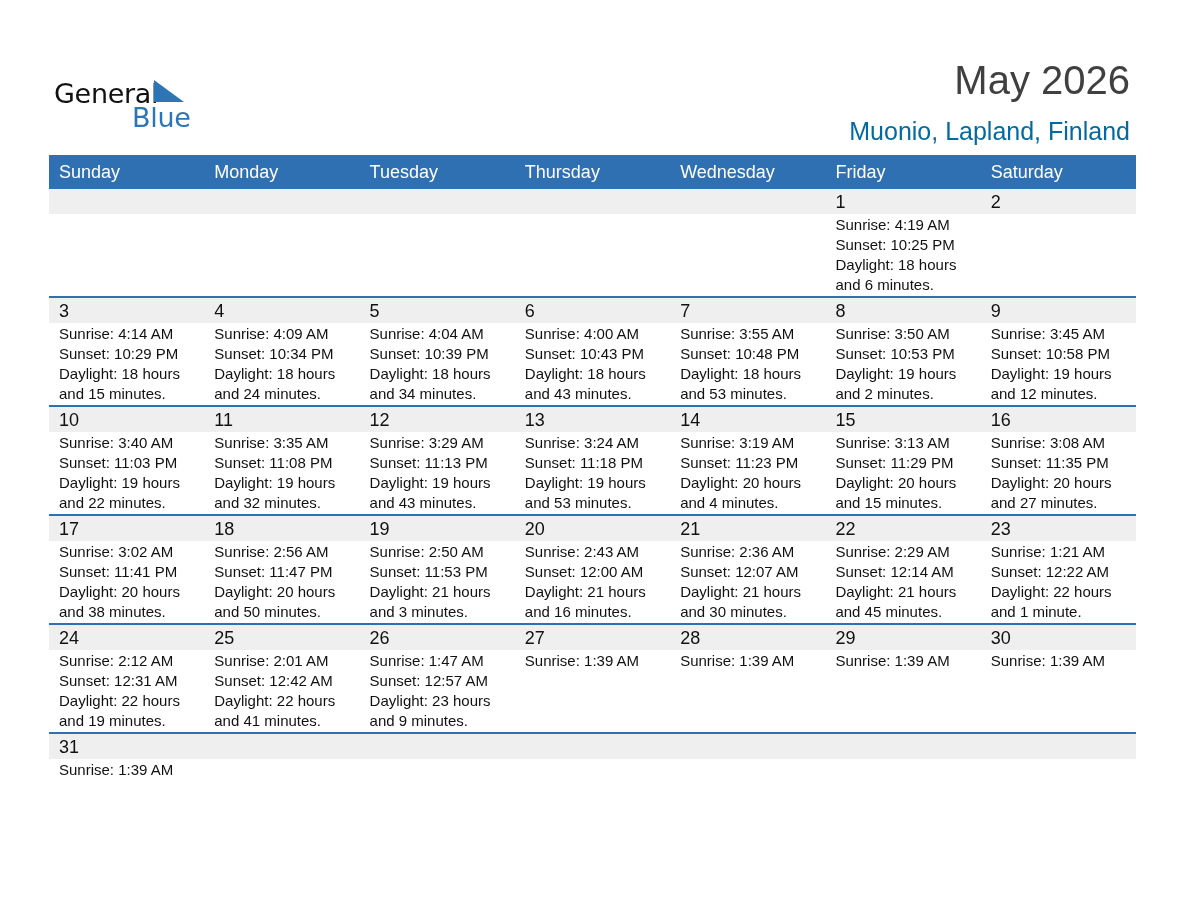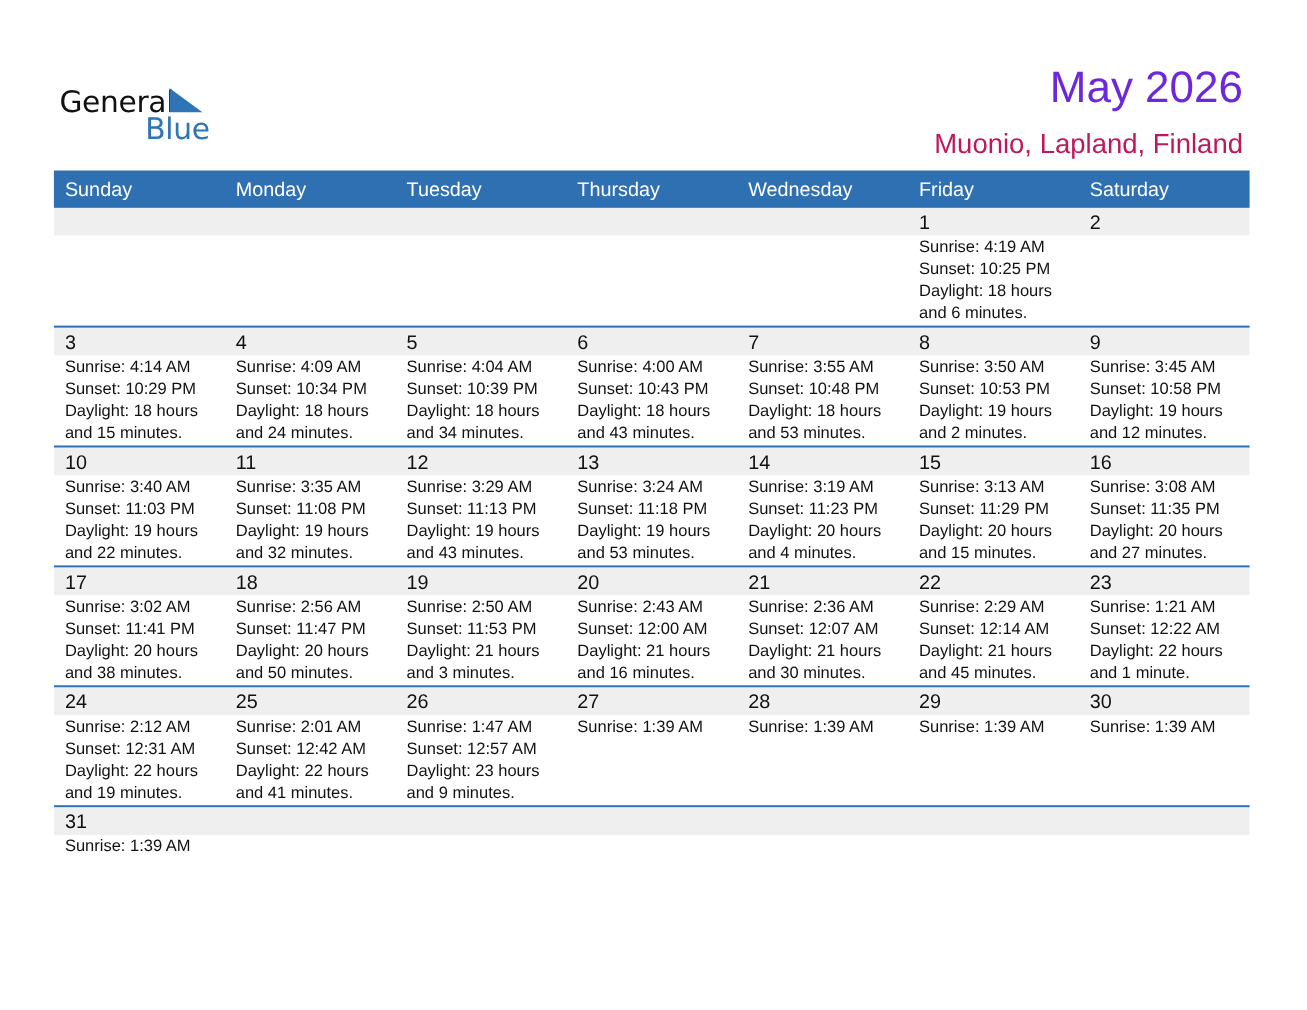--- a/index.html
+++ b/index.html
@@ -2,22 +2,22 @@
 <html><head>
 <meta charset="utf-8">
 <style>
   html, body { margin: 0; padding: 0; background: #ffffff; }
   body { width: 1188px; height: 918px; position: relative; overflow: hidden;
          font-family: "Liberation Sans", "DejaVu Sans", sans-serif; color: #111; }
   .logo { position: absolute; left: 54px; top: 78px; width: 140px; height: 52px; }
   .logo .general { position: absolute; left: 0; top: 0; font-size: 27px; color: #111; letter-spacing: -0.3px; font-family: "DejaVu Sans", sans-serif; }
   .logo .blue { position: absolute; left: 78px; top: 24px; font-size: 27px; color: #2e75b6; letter-spacing: -0.3px; font-family: "DejaVu Sans", sans-serif; }
   .logo svg { position: absolute; left: 100px; top: 2px; }
-  .title { position: absolute; right: 58px; top: 58px; font-size: 40px; color: #6d28d9; }
-  .subtitle { position: absolute; right: 58px; top: 117px; font-size: 25px; color: #be185d; }
+  .title { position: absolute; right: 58px; top: 58px; font-size: 40px; color: #404040; }
+  .subtitle { position: absolute; right: 58px; top: 117px; font-size: 25px; color: #0369a1; }
   .cal { position: absolute; left: 49px; top: 155px; width: 1087px; }
   .hdr { display: flex; background: #2e70b1; height: 34px; }
   .hdr div { width: 155.3px; color: #fff; font-size: 18px; line-height: 34px; padding-left: 10px; box-sizing: border-box; }
   .week { border-bottom: 2px solid #2e70b1; }
   .week.last { border-bottom: none; }
   .numrow { display: flex; background: #efefef; height: 25px; }
   .numrow div { width: 155.3px; font-size: 18px; line-height: 27px; padding-left: 10px; box-sizing: border-box; }
   .inforow { display: flex; height: 82px; }
   .inforow .cell { width: 155.3px; padding-left: 10px; padding-top: 1px; box-sizing: border-box; font-size: 15px; line-height: 20px; }
 </style>

